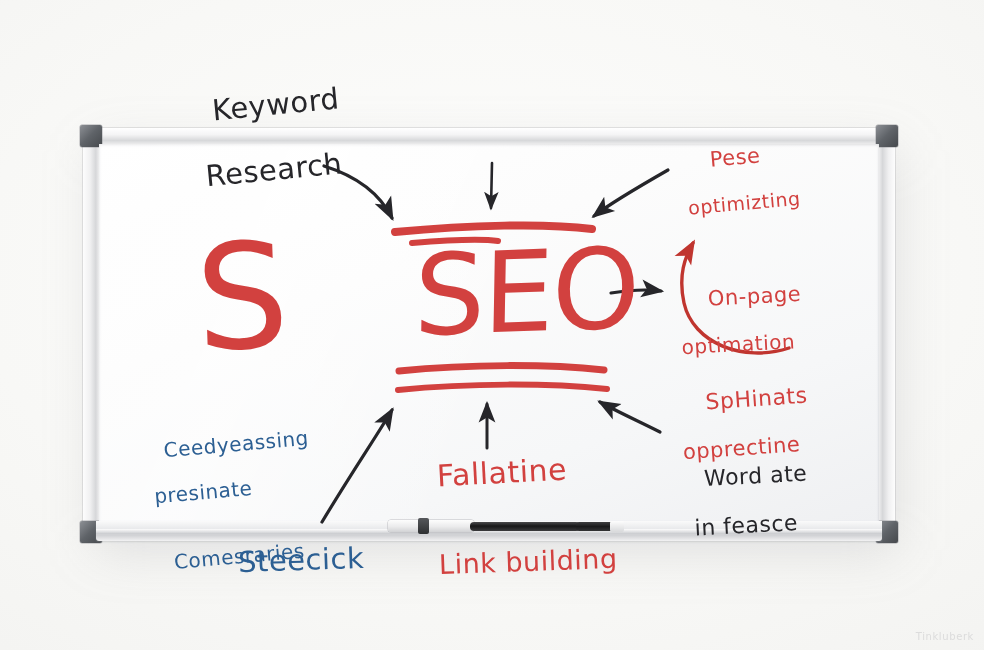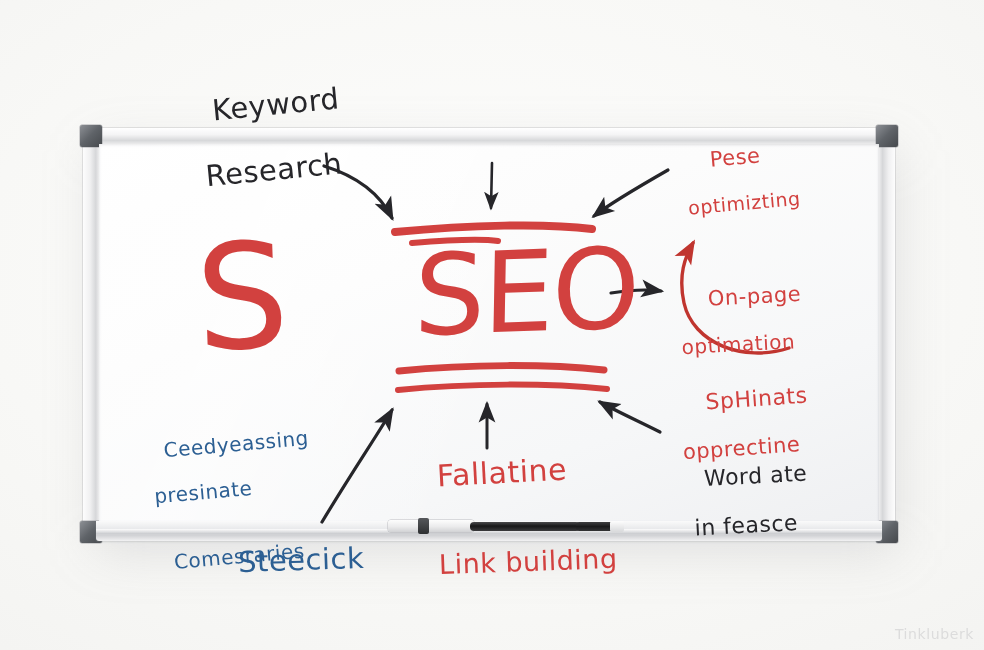--- a/index.html
+++ b/index.html
@@ -245,21 +245,21 @@
   #ink-layer {
     position: absolute;
     left: 0; top: 0;
     width: 984px; height: 650px;
     pointer-events: none;
   }
 
   .watermark {
     position: absolute;
     right: 10px; bottom: 8px;
-    font-size: 14px;
+    font-size: 10px;
     color: #dcdcdc;
     letter-spacing: 0.6px;
     font-family: "DejaVu Sans", sans-serif;
   }
 </style>
 </head>
 <body>
 
 <div id="scene">
 

